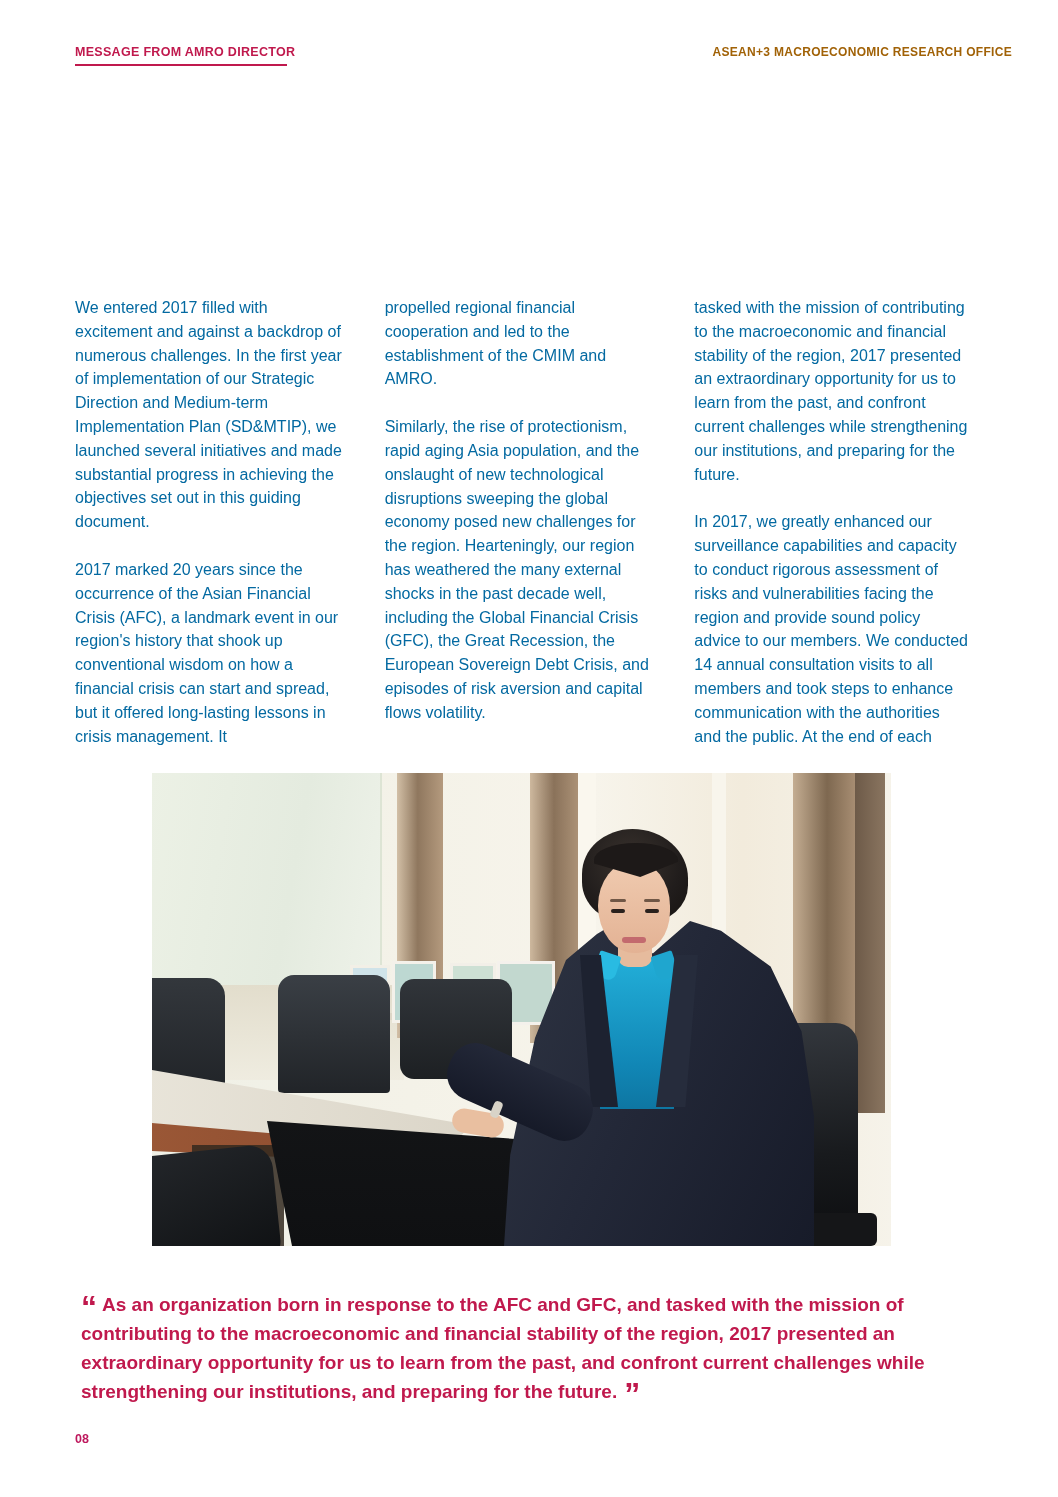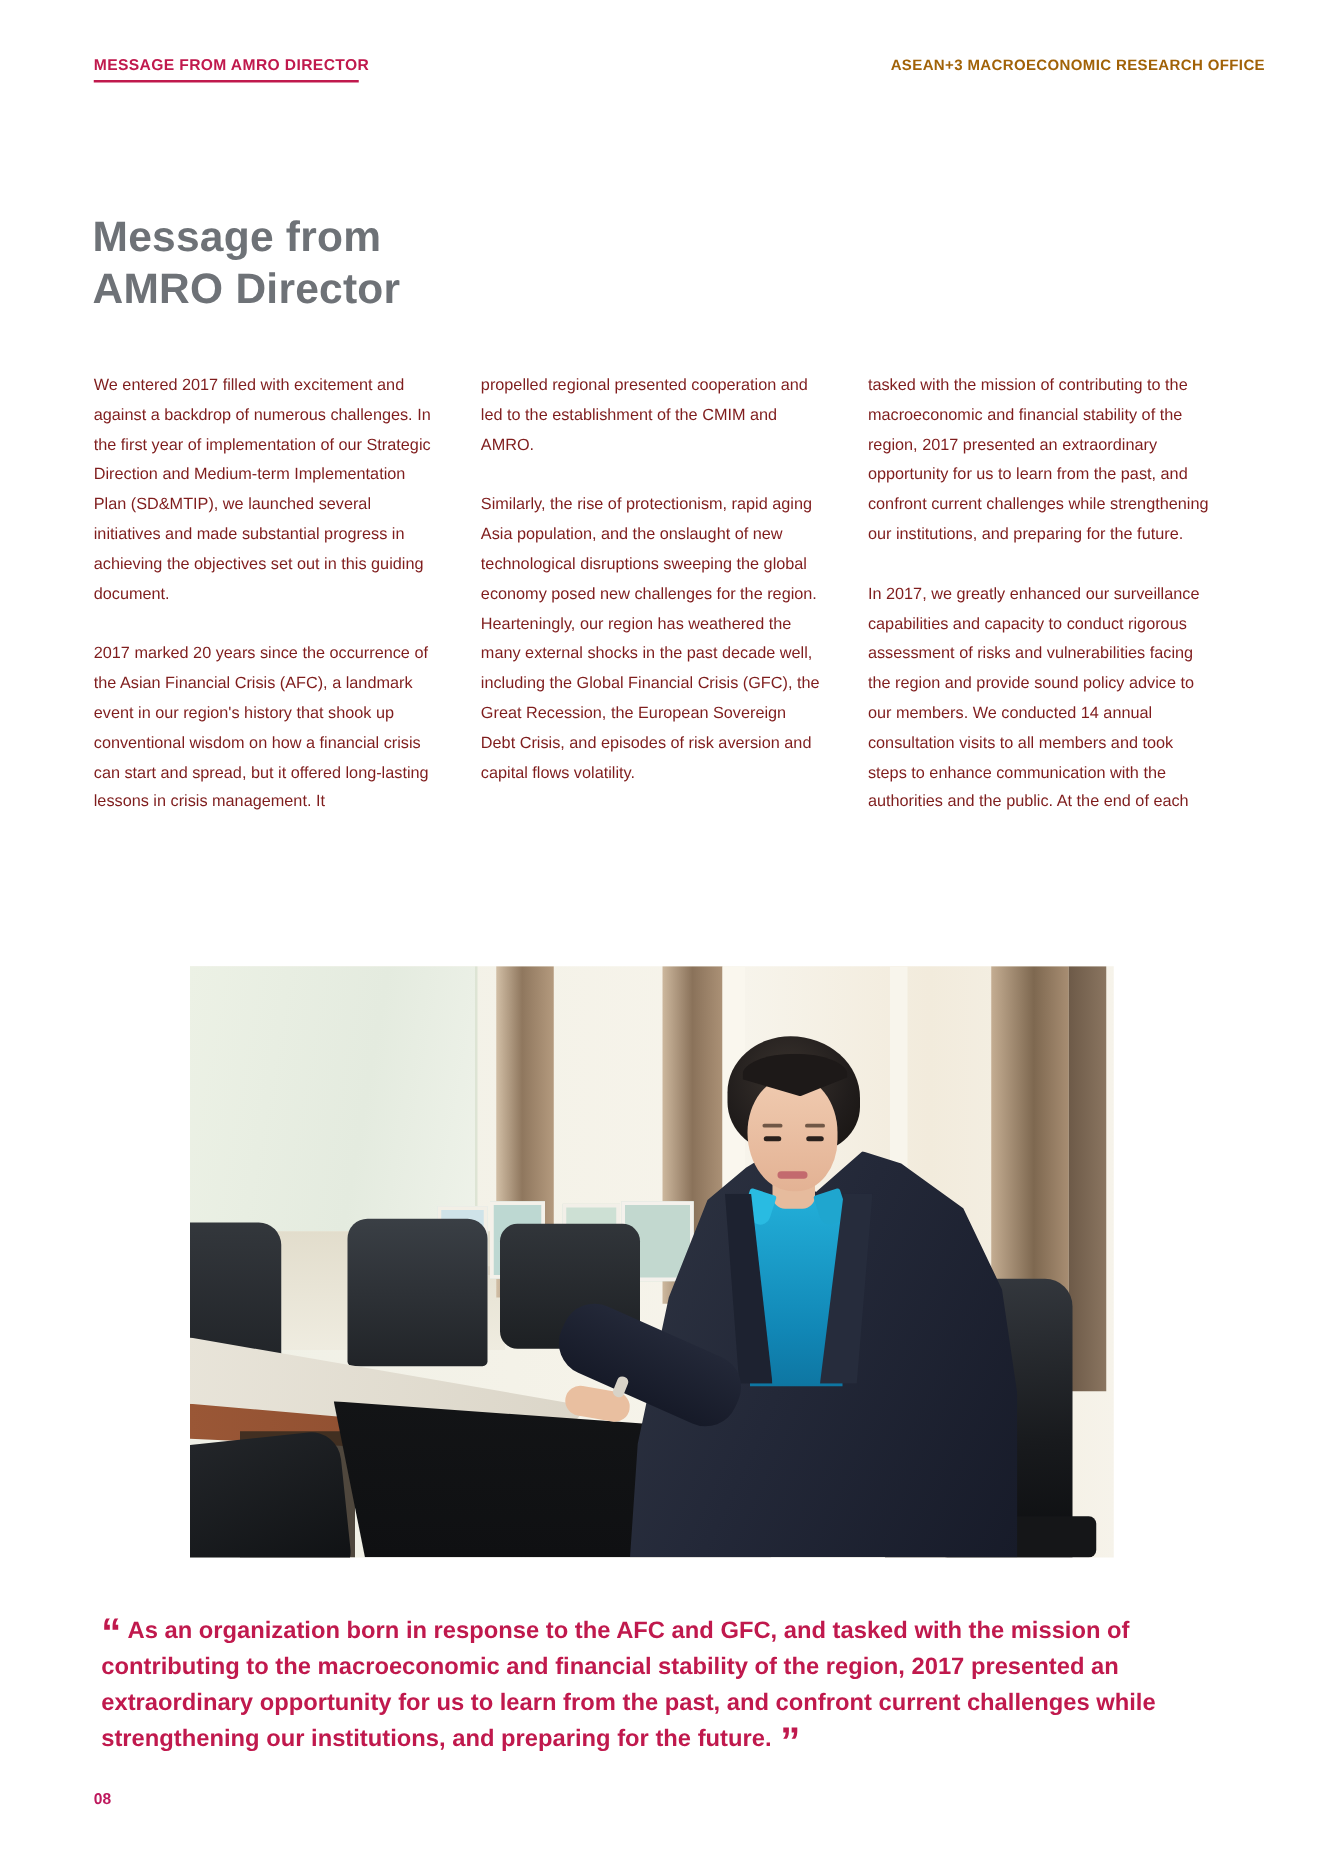--- a/index.html
+++ b/index.html
@@ -12,21 +12,21 @@
   .hdr-rule{position:absolute;left:75px;top:64px;width:212px;height:2px;background:var(--accent);}
   .hdr-right{position:absolute;right:89px;top:45px;font-size:12px;font-weight:700;
              letter-spacing:.3px;color:#a16207;}
 
   
   .title{position:absolute;left:74px;top:147px;font-size:34px;line-height:41px;
          font-weight:700;color:var(--titlegray);letter-spacing:.2px;}
 
   
   .cols{position:absolute;left:75px;top:296px;width:893px;display:flex;gap:36px;}
-  .col{flex:1;font-size:13px;line-height:23.8px;color:#7f1d1d;}
+  .col{flex:1;font-size:16px;line-height:23.8px;color:#0369a1;}
   .col p{margin:0 0 24px 0;}
   .col p:last-child{margin-bottom:0;}
 
   
   .photo{position:absolute;left:152px;top:773px;width:739px;height:473px;overflow:hidden;
          background:linear-gradient(90deg,#eff0e6 0%,#f4f2e8 35%,#f7f4eb 60%,#f2ebdc 80%,#f6f3ea 100%);}
   .photo *{position:absolute;}
   .ph-board{left:0;top:0;width:228px;height:212px;z-index:2;
             background:linear-gradient(100deg,#ecf1e5,#e4ebdf 60%,#eef2e9);border-right:2px solid #dde4d4;}
   .ph-wall{left:0;top:212px;width:252px;height:95px;z-index:2;
@@ -107,29 +107,28 @@
 </style>
 </head>
 <body>
 
 <div class="page">
 
   <div class="hdr-left">MESSAGE FROM AMRO DIRECTOR</div>
   <div class="hdr-rule"></div>
   <div class="hdr-right">ASEAN+3 MACROECONOMIC RESEARCH OFFICE</div>
 
-  <h1 class="title"><span>Message from</span><br><span>AMRO Director</span></h1>
 
   <div class="cols">
     <div class="col">
       <p>We entered 2017 filled with excitement and against a backdrop of numerous challenges. In the first year of implementation of our Strategic Direction and Medium-term Implementation Plan (SD&amp;MTIP), we launched several initiatives and made substantial progress in achieving the objectives set out in this guiding document.</p>
       <p>2017 marked 20 years since the occurrence of the Asian Financial Crisis (AFC), a landmark event in our region's history that shook up conventional wisdom on how a financial crisis can start and spread, but it offered long-lasting lessons in crisis management. It</p>
     </div>
     <div class="col">
-      <p>propelled regional presented cooperation and led to the establishment of the CMIM and AMRO.</p>
+      <p>propelled regional financial cooperation and led to the establishment of the CMIM and AMRO.</p>
       <p>Similarly, the rise of protectionism, rapid aging Asia population, and the onslaught of new technological disruptions sweeping the global economy posed new challenges for the region. Hearteningly, our region has weathered the many external shocks in the past decade well, including the Global Financial Crisis (GFC), the Great Recession, the European Sovereign Debt Crisis, and episodes of risk aversion and capital flows volatility.</p>
     </div>
     <div class="col">
       <p>tasked with the mission of contributing to the macroeconomic and financial stability of the region, 2017 presented an extraordinary opportunity for us to learn from the past, and confront current challenges while strengthening our institutions, and preparing for the future.</p>
       <p>In 2017, we greatly enhanced our surveillance capabilities and capacity to conduct rigorous assessment of risks and vulnerabilities facing the region and provide sound policy advice to our members. We conducted 14 annual consultation visits to all members and took steps to enhance communication with the authorities and the public. At the end of each</p>
     </div>
   </div>
 
   <div class="photo" role="img" aria-label="AMRO Director in a dark suit and bright blue shirt seated at a wooden conference table in a bright meeting room with black leather chairs, tan curtains and framed pictures on the sill">
     <div class="ph-board"></div>

